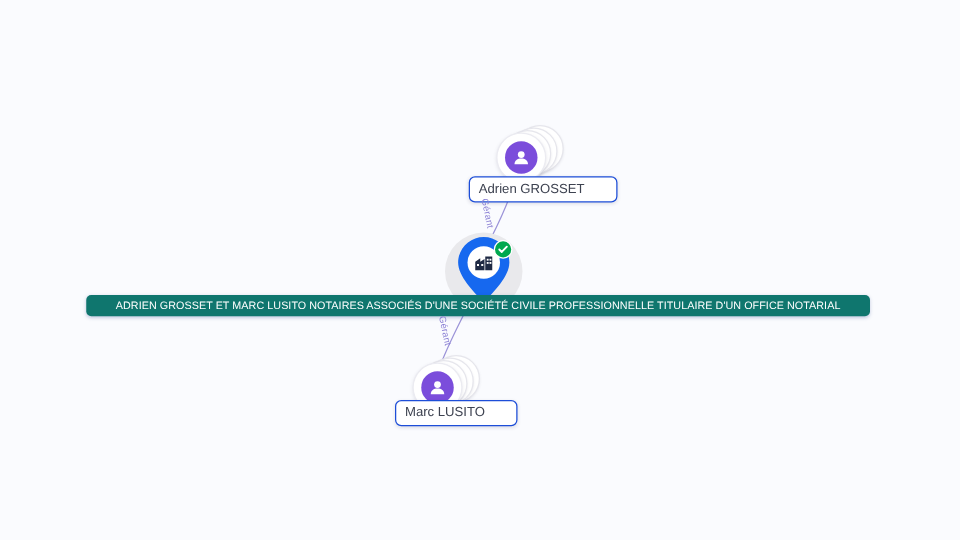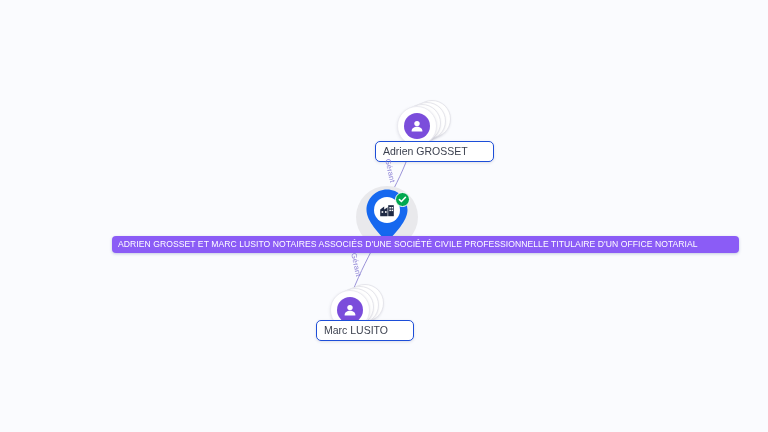--- a/index.html
+++ b/index.html
@@ -124,30 +124,30 @@
     border: 1.5px solid #ffffff;
     display: flex;
     align-items: center;
     justify-content: center;
     box-sizing: border-box;
   }
 
   
   .company-bar {
     position: absolute;
-    background: #8b5cf6;
+    background: #0f766e;
     color: #ffffff;
     border-radius: 4px;
     font-size: 8.6px;
     letter-spacing: 0.05px;
     line-height: 11px;
     padding: 3px 6px;
     white-space: nowrap;
     box-shadow: 0 1px 3px rgba(30,60,140,0.25);
-    margin-left: 43px;
+    text-align: center;
   }
 
   
   .edge-label {
     position: absolute;
     font-size: 7.5px;
     color: #8a7fd4;
     white-space: nowrap;
     letter-spacing: 0.2px;
   }

